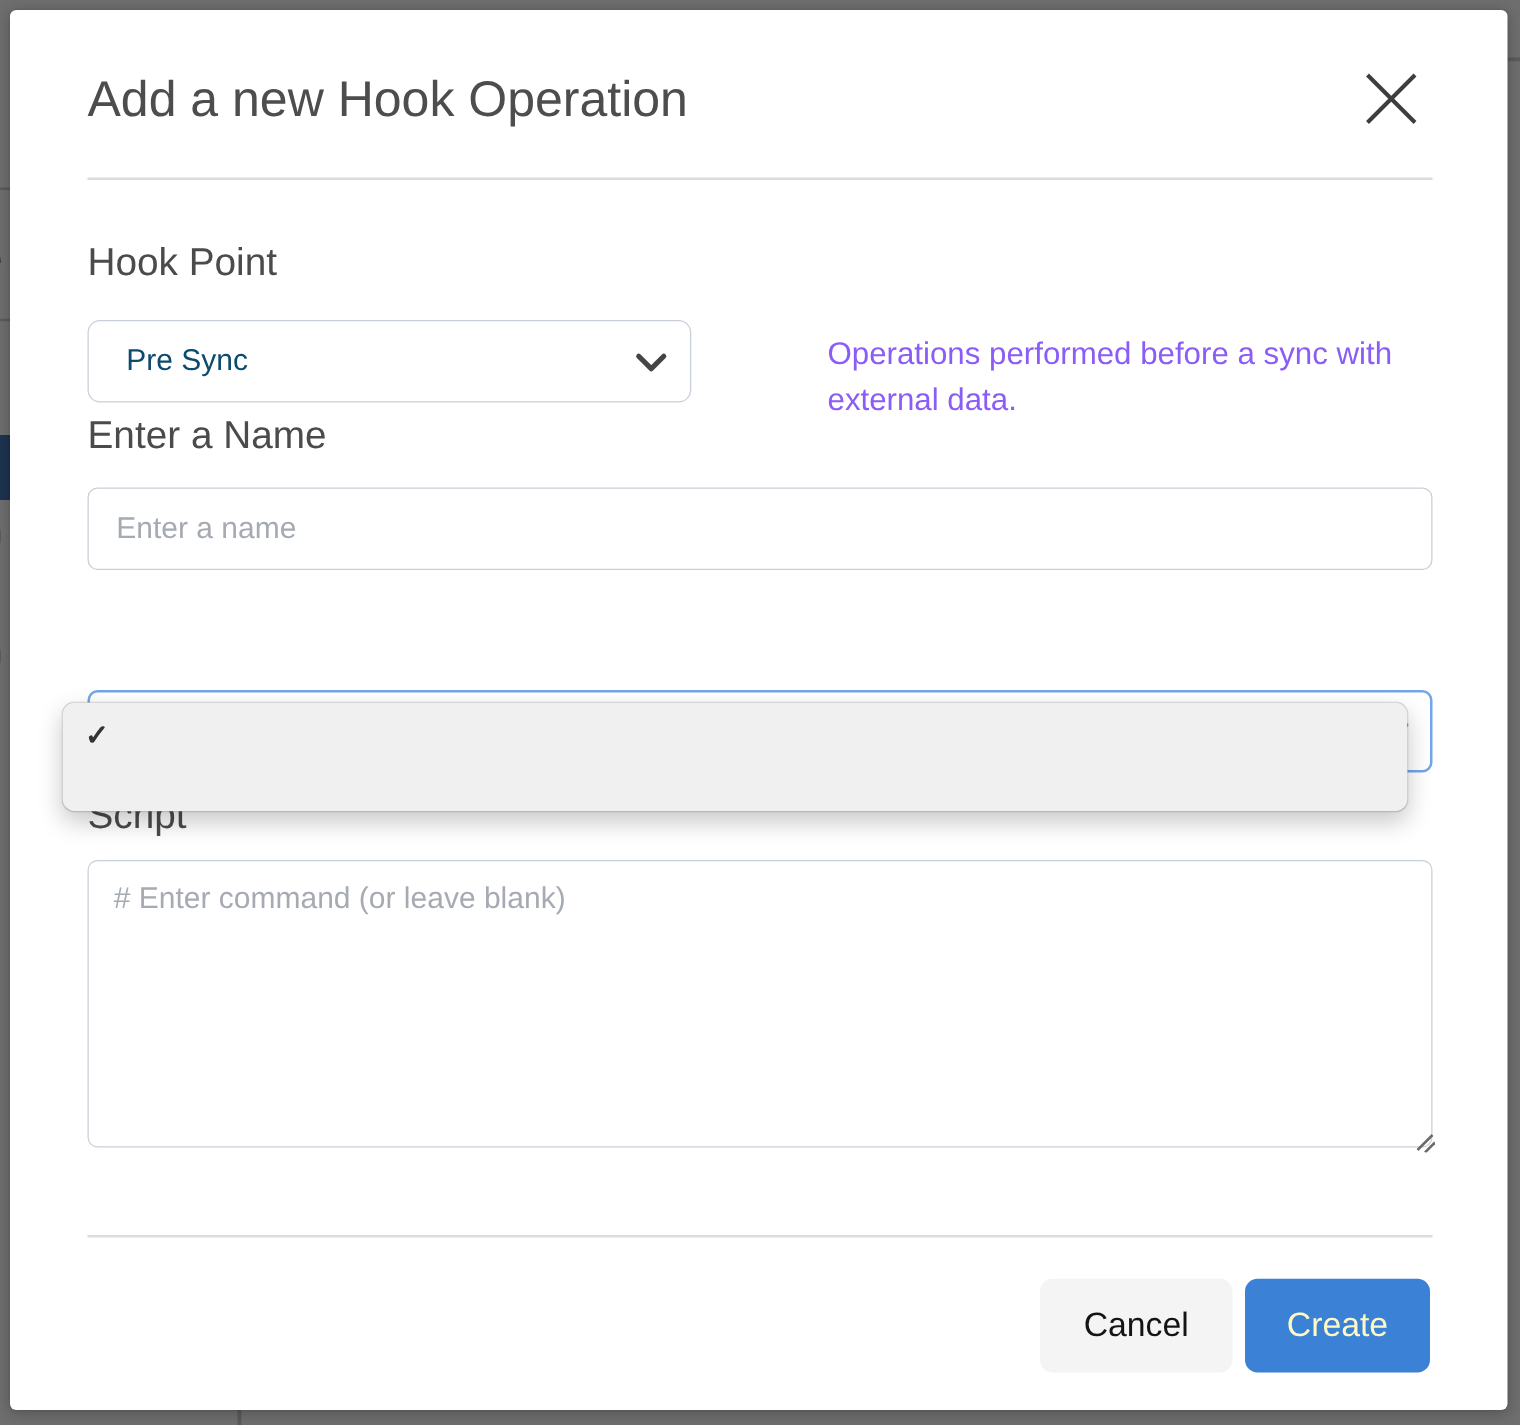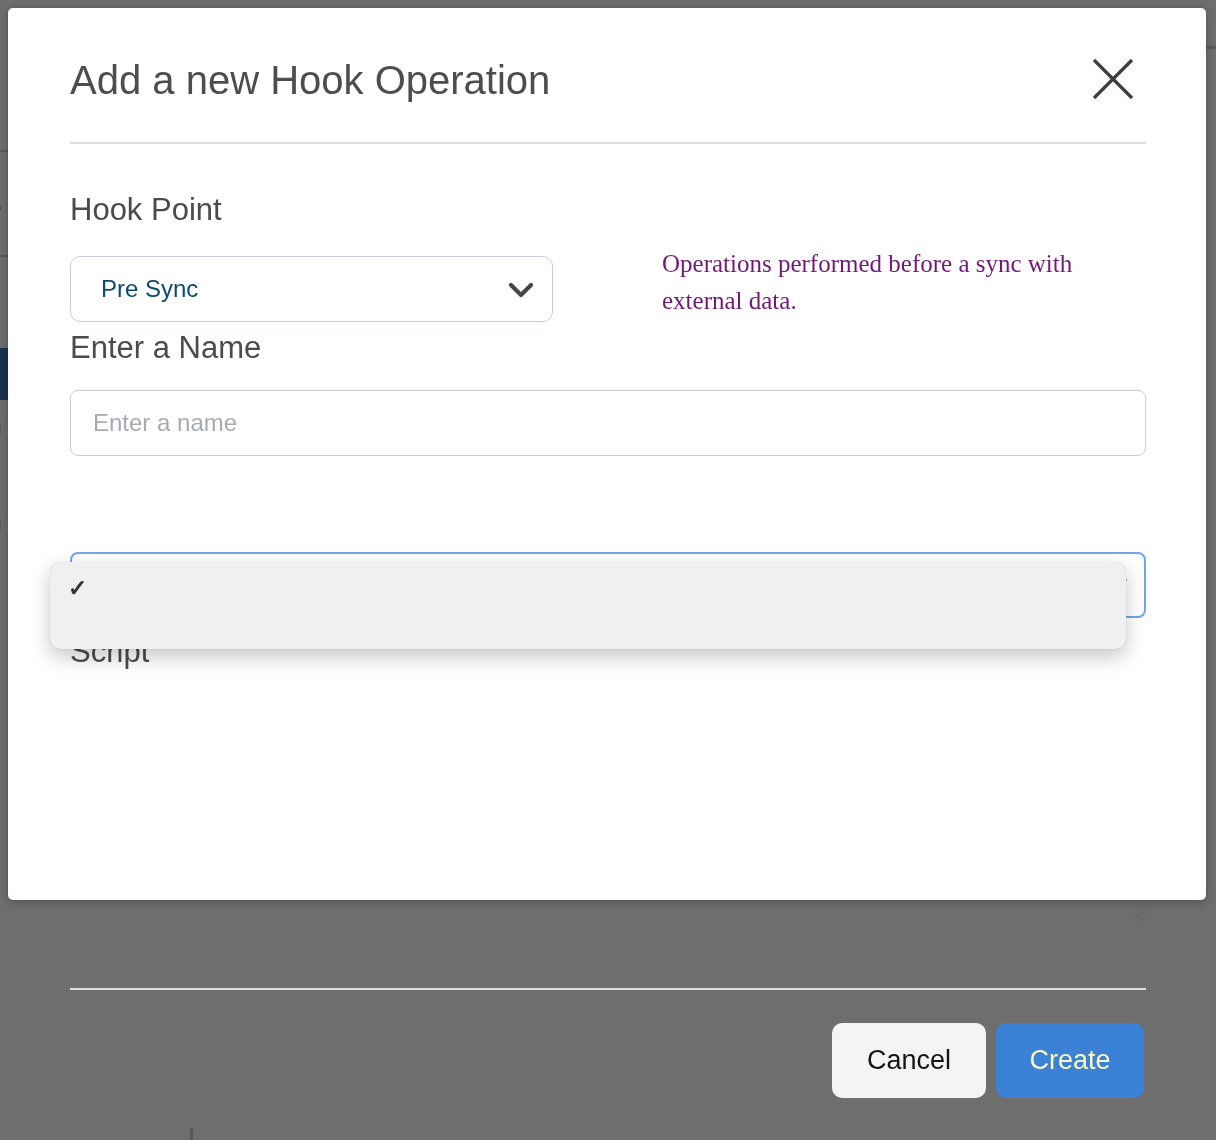--- a/index.html
+++ b/index.html
@@ -15,21 +15,21 @@
   .left-strip { position:absolute; left:0; top:0; width:8px; height:1140px; overflow:hidden; }
   .frag-line { position:absolute; left:0; width:8px; height:2px; background:#5a5a5a; }
   .frag-letter { position:absolute; left:-13px; color:#3c3c3c; font-size:27px; line-height:27px; }
   .frag-navy { position:absolute; left:0; width:8px; height:52px; background:#1c334f; }
   .right-strip { position:absolute; right:0; top:0; width:10px; height:1140px; }
   .right-line { position:absolute; right:0; top:46px; width:10px; height:3px; background:#5a5a5a; }
   .bottom-vline { position:absolute; left:190px; top:1128px; width:3px; height:12px; background:#595959; }
 
   
   .modal {
-    position:absolute; left:8px; top:8px; width:1198px; height:892px;
+    position:absolute; left:8px; top:8px; width:1198px; height:1120px;
     background:#ffffff; border-radius:5px;
     box-shadow:0 0 0 1px rgba(0,0,0,0.04), 0 2px 10px rgba(0,0,0,0.25);
   }
   .modal-title {
     position:absolute; left:62px; top:48px;
     font-size:40px; line-height:48px; color:#4d4d4d; font-weight:400;
   }
   .close-btn {
     position:absolute; left:1077px; top:43px; width:56px; height:56px;
     background:none; border:none; cursor:pointer; padding:0;
@@ -52,22 +52,22 @@
     border:1.5px solid #c9cfd8; border-radius:10px;
   }
   .select1 {
     left:62px; top:248px; width:483px; height:66px;
     display:flex; align-items:center; cursor:pointer;
   }
   .select1-value { padding-left:30px; font-size:24px; color:#0c4a6e; }
   .select1 .chev { position:absolute; right:18px; top:24px; }
 
   .helper-text {
-    position:absolute; left:654px; top:237px; width:480px;
-    font-size:25px; line-height:37px; color:#701a75;font-family:Liberation Serif, serif;
+    position:absolute; left:654px; top:257px; width:480px;
+    font-size:25px; line-height:37px; color:#8b5cf6;
   }
 
   .text-input {
     position:absolute; left:62px; top:382px; width:1076px; height:66px;
     border:1.5px solid #c9cfd8; border-radius:8px;
     padding:0 22px; font-size:24px; color:#333;
     font-family:"Liberation Sans", sans-serif; outline:none;
   }
   .text-input::placeholder { color:#a6abb3; opacity:1; }
 
@@ -160,20 +160,21 @@
   </div>
 
   <div class="dropdown-panel">
     <div class="dropdown-option">
       <span class="dropdown-check">✓</span>
     </div>
   </div>
 
   <div class="section-label label-script">Script</div>
 
+  <textarea class="script-area" placeholder="# Enter command (or leave blank)" style=""></textarea>
   <svg class="resize-handle" width="24" height="24" viewBox="0 0 24 24">
     <line x1="10" y1="22" x2="22" y2="10" stroke="#6a6a6a" stroke-width="2"></line>
     <line x1="16" y1="24" x2="24" y2="16" stroke="#6a6a6a" stroke-width="2"></line>
   </svg>
 
   <div class="divider divider-bottom"></div>
 
   <button class="footer-btn cancel-btn">Cancel</button>
   <button class="footer-btn create-btn">Create</button>
 

